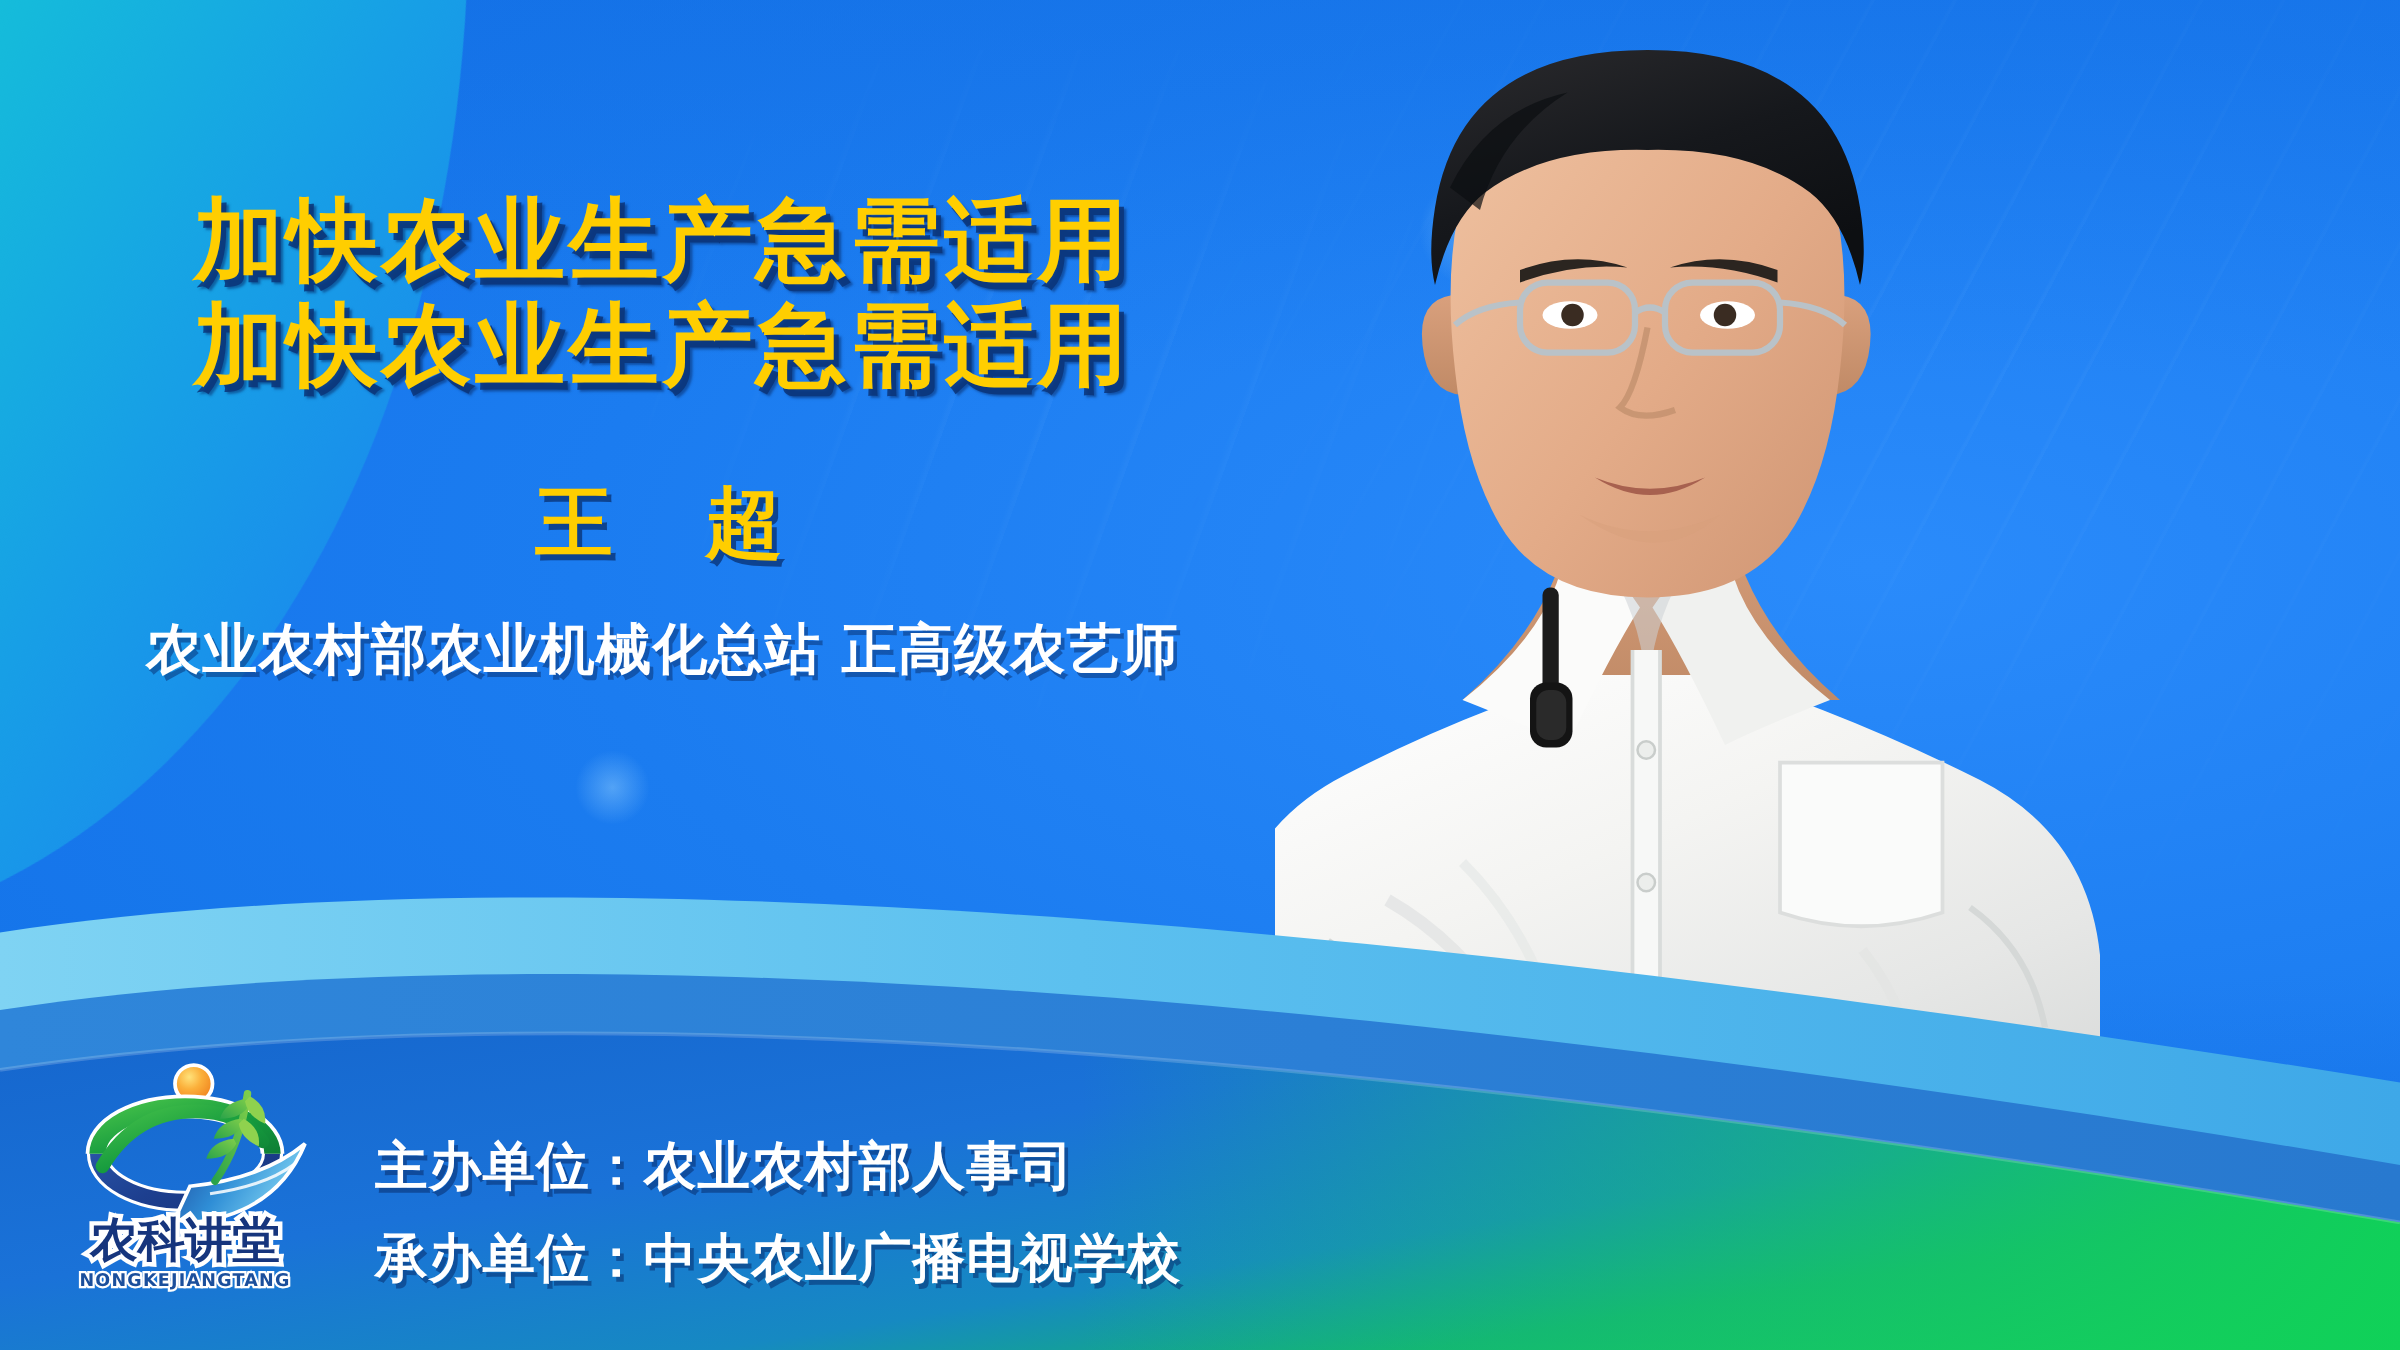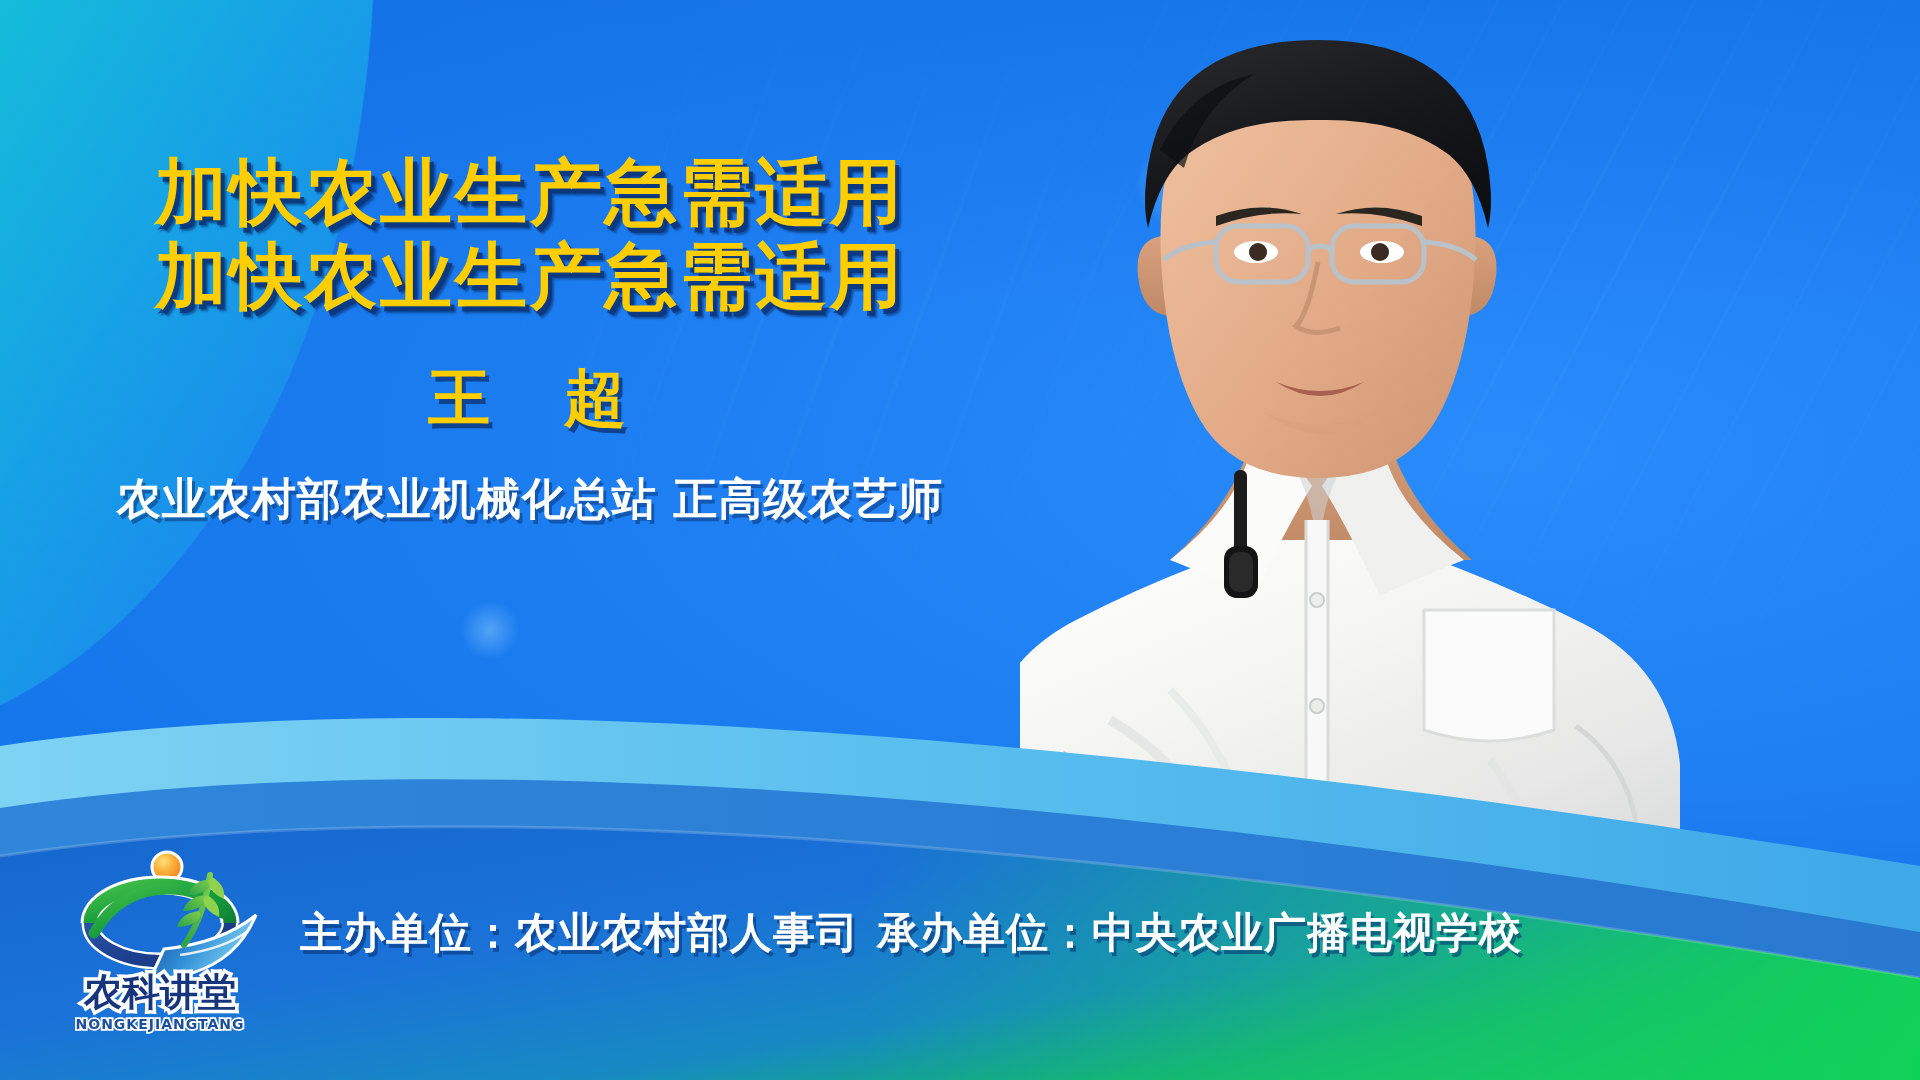--- a/index.html
+++ b/index.html
@@ -107,21 +107,21 @@
     letter-spacing:3px;
     color:#FFCE00;
     text-shadow:
        4px 5px 0 rgba(10,52,120,.85),
        6px 7px 2px rgba(8,44,105,.55);
     white-space:nowrap;
   }
   .title-line.l2{ font-size:72px; }
 
   .speaker-name{
-    margin-top:38px;
+    margin-top:58px;
     font-family:"DejaVu Sans","Liberation Sans",sans-serif;
     font-weight:700;
     font-size:62px;
     letter-spacing:6px;
     color:#FFCE00;
     text-shadow:4px 5px 0 rgba(10,52,120,.80);
     white-space:pre;
   }
   .speaker-affil{
     margin-top:30px;
@@ -129,29 +129,29 @@
     font-weight:700;
     font-size:44px;
     letter-spacing:1px;
     color:#ffffff;
     text-shadow:3px 4px 0 rgba(10,52,120,.55);
     white-space:nowrap;
   }
 
   
   .logo{
-    position:absolute;left:60px;top:845px;
+    position:absolute;left:48px;top:845px;
     width:200px;height:200px;
   }
   .logo svg{display:block;}
 
   
   .credits{
     position:absolute;left:300px;top:905px;
-    display:flex;flex-direction:row;gap:18px;
+    display:flex;flex-direction:column;gap:18px;
   }
   .credit-line{
     font-family:"DejaVu Sans","Liberation Sans",sans-serif;
     font-weight:700;
     font-size:42px;
     letter-spacing:1px;
     color:#ffffff;
     text-shadow:3px 4px 0 rgba(8,46,110,.55);
     white-space:nowrap;
   }

